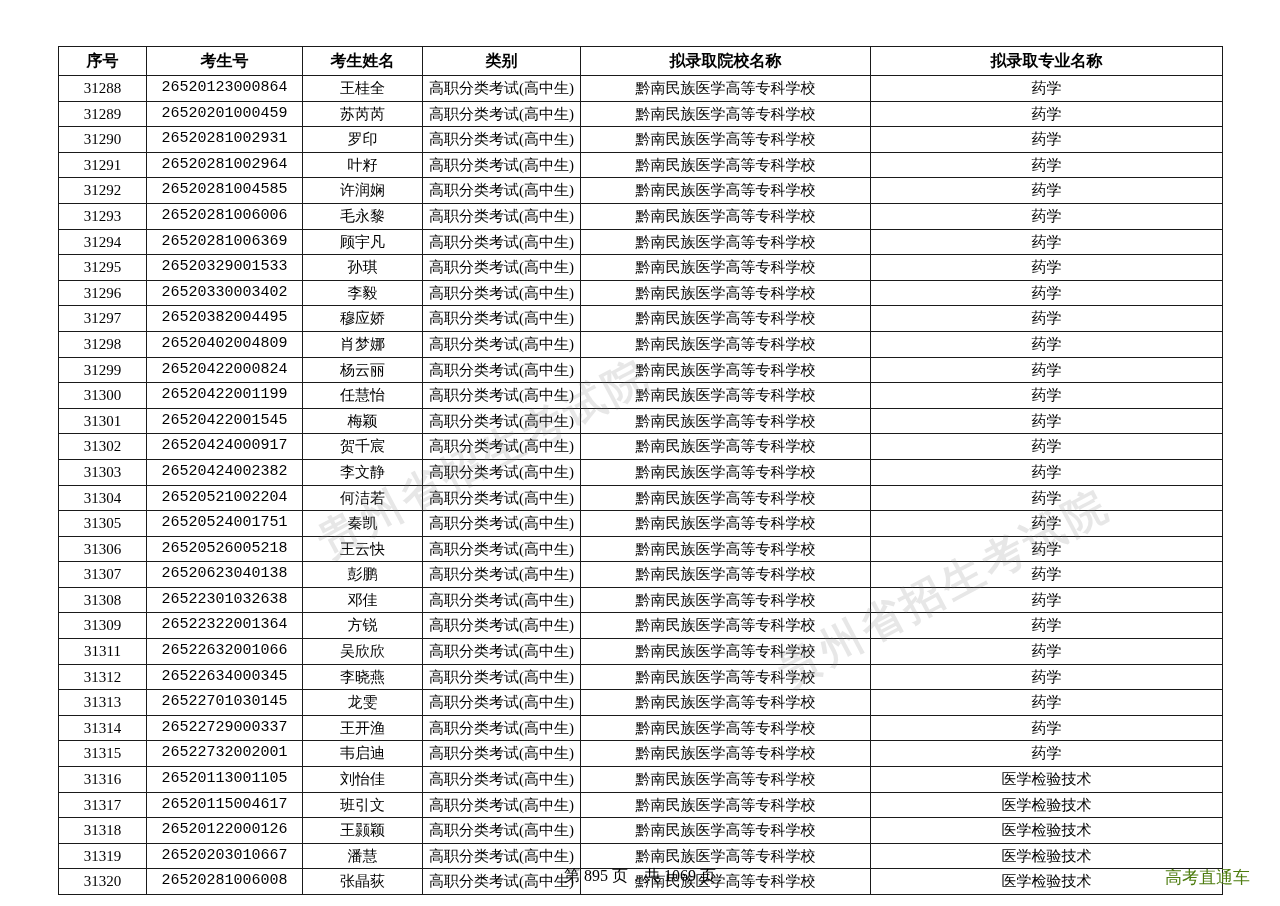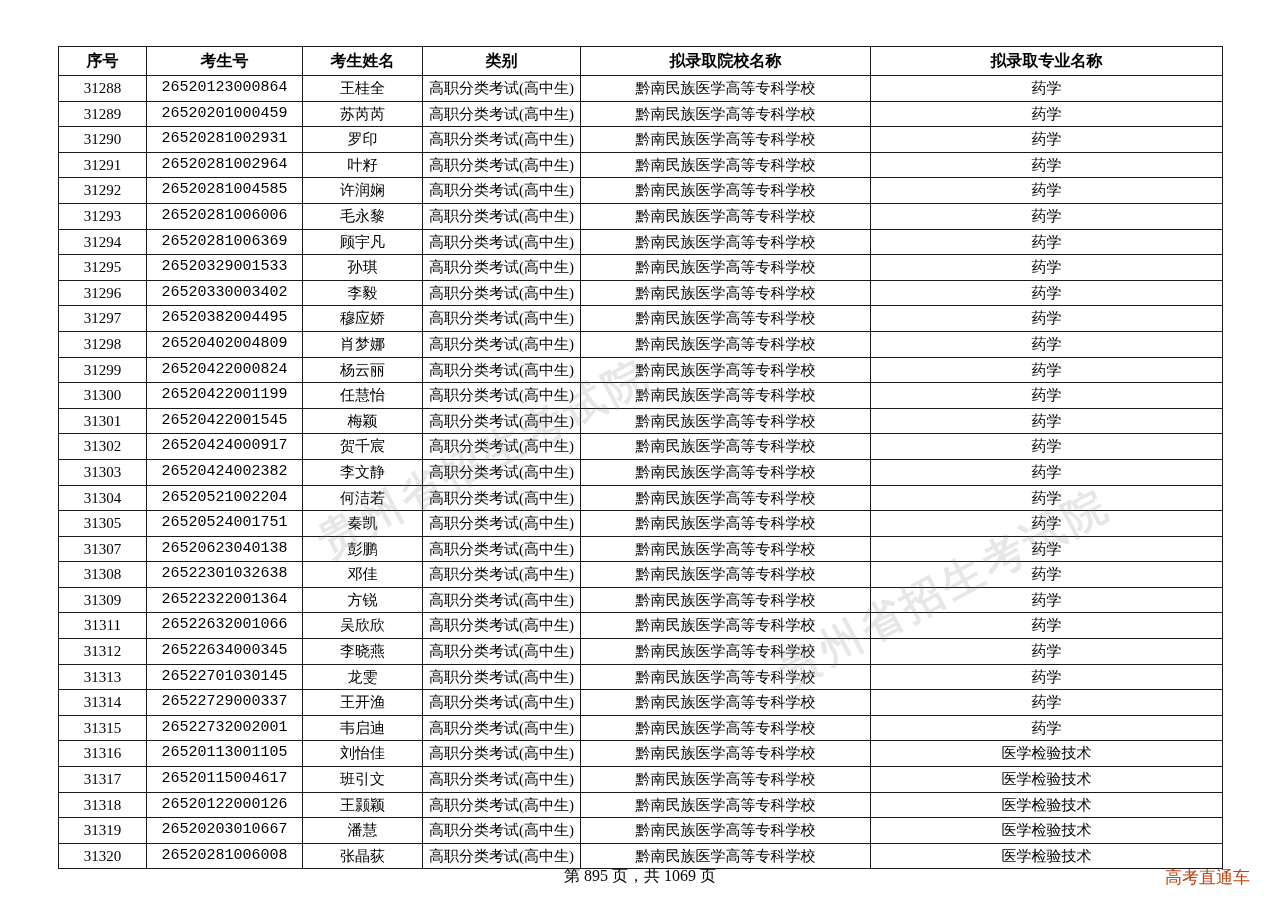--- a/index.html
+++ b/index.html
@@ -98,21 +98,21 @@
     width: 1280px;
     text-align: center;
     font-size: 16px;
     z-index: 3;
   }
   .brand {
     position: absolute;
     right: 30px;
     top: 866px;
     font-size: 17px;
-    color: #c2410c;
+    color: #4d7c0f;
     font-family: "Liberation Sans", sans-serif;
     z-index: 3;
   }
 </style>
 </head>
 <body>
 
 <div class="page">
 
   <div class="watermark-layer">
@@ -278,20 +278,28 @@
       </tr>
       <tr>
         <td class="idx">31305</td>
         <td class="exam">26520524001751</td>
         <td class="name">秦凯</td>
         <td class="type">高职分类考试(高中生)</td>
         <td class="school">黔南民族医学高等专科学校</td>
         <td class="major">药学</td>
       </tr>
       <tr>
+        <td class="idx">31306</td>
+        <td class="exam">26520526005218</td>
+        <td class="name">王云快</td>
+        <td class="type">高职分类考试(高中生)</td>
+        <td class="school">黔南民族医学高等专科学校</td>
+        <td class="major">药学</td>
+      </tr>
+      <tr>
         <td class="idx">31307</td>
         <td class="exam">26520623040138</td>
         <td class="name">彭鹏</td>
         <td class="type">高职分类考试(高中生)</td>
         <td class="school">黔南民族医学高等专科学校</td>
         <td class="major">药学</td>
       </tr>
       <tr>
         <td class="idx">31308</td>
         <td class="exam">26522301032638</td>

